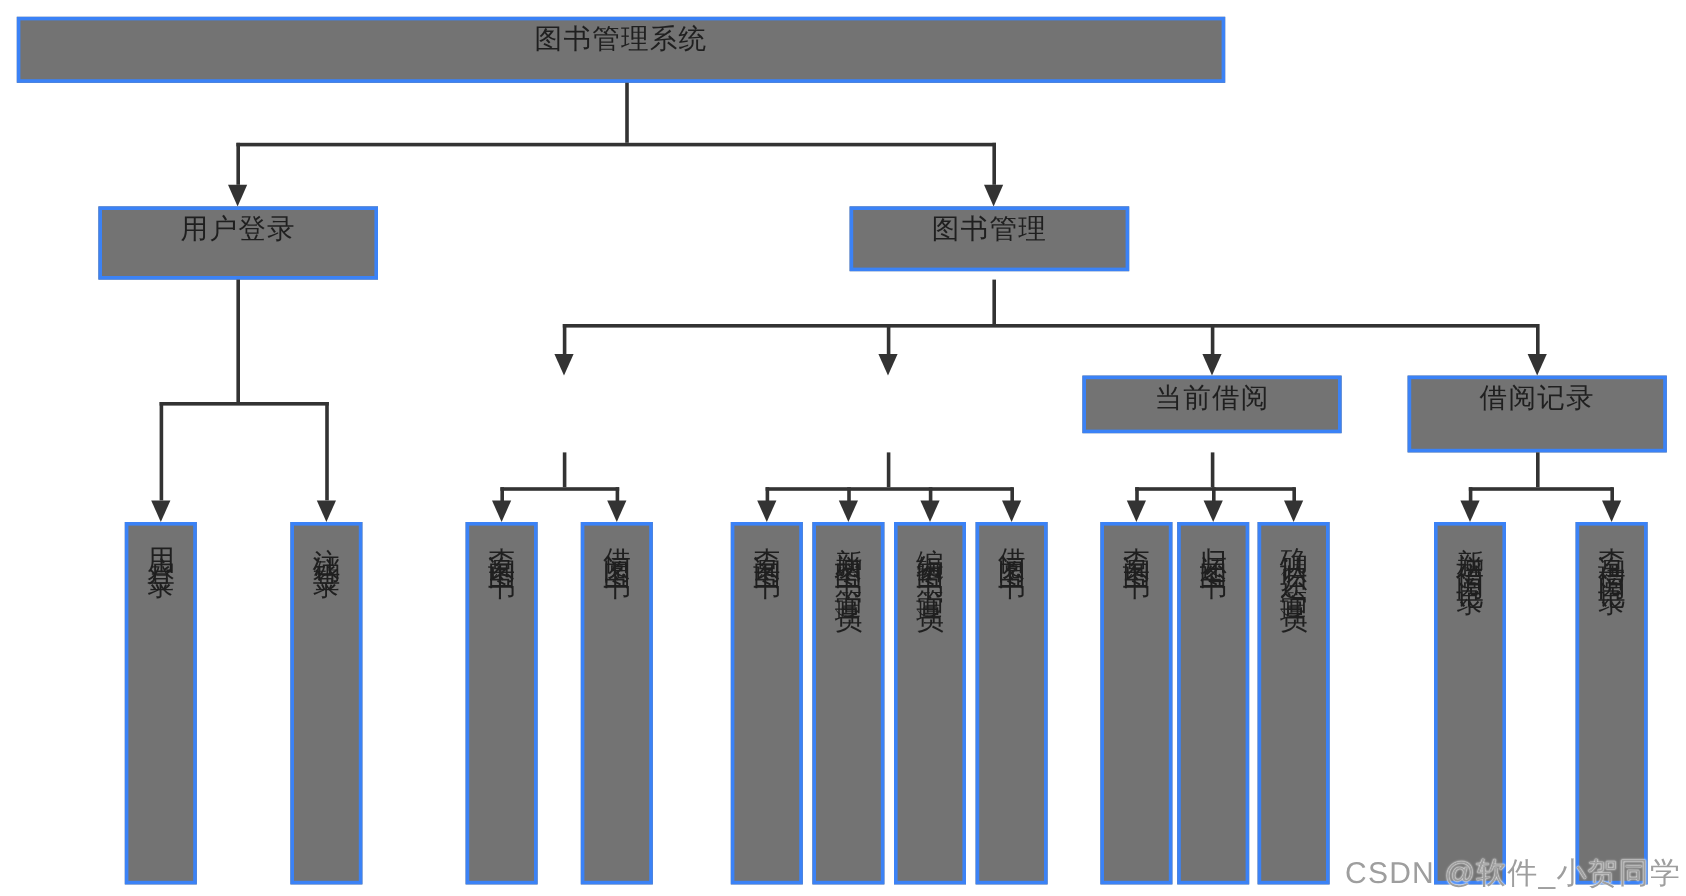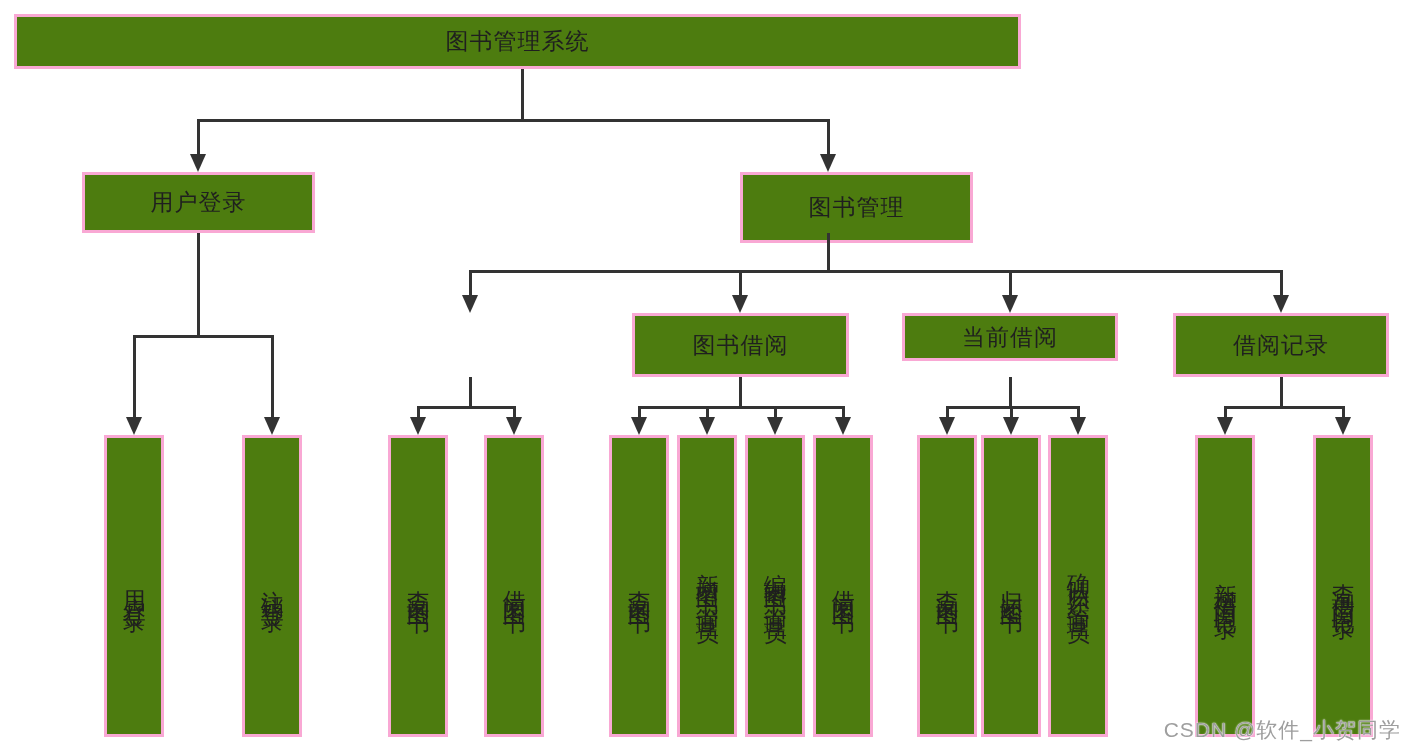--- a/index.html
+++ b/index.html
@@ -1,31 +1,31 @@
 <!DOCTYPE html>
 <html><head>
 <meta charset="utf-8">
 <style>
   * { margin:0; padding:0; box-sizing:border-box; }
   html,body { width:1405px; height:747px; background:#ffffff; overflow:hidden;
               font-family:"Liberation Sans","DejaVu Sans",sans-serif; }
   .canvas { position:absolute; left:0; top:0; width:1405px; height:747px; background:#ffffff; }
 
-  .box { position:absolute; border:3px solid #f9a8d4; background:#4d7c0f;
-         display:flex; align-items:center; justify-content:center; color:#1f1f1f; }
+  .box { position:absolute; border:3px solid #3b82f6; background:#737373;
+         display:flex; align-items:flex-start; justify-content:center; color:#1f1f1f; }
   .hlabel { font-size:23px; letter-spacing:1px; white-space:nowrap; }
   .vtext  { writing-mode:vertical-rl; font-size:23px; letter-spacing:7px; line-height:1.1; }
 
   .h { position:absolute; height:3px; background:#333333; }
   .v { position:absolute; width:3px;  background:#333333; }
   .arrow { position:absolute; width:0; height:0;
            border-left:8px solid transparent; border-right:8px solid transparent;
            border-top:18px solid #333333; }
 
-  .watermark { position:absolute; right:4px; bottom:3px; font-size:21px; color:#9e9e9e;
+  .watermark { position:absolute; right:4px; bottom:3px; font-size:25px; color:#9e9e9e;
                letter-spacing:1px; text-shadow:0 0 2px #ffffff, 0 0 1px #ffffff; white-space:nowrap; }
 </style>
 </head>
 <body>
 
 <div class="canvas">
 
   <div class="box" style="left:14px;top:14px;width:1007px;height:55px">
     <span class="hlabel">图书管理系统</span>
   </div>
@@ -33,21 +33,21 @@
   <div class="v" style="left:521px;top:69px;height:50px"></div>
   <div class="h" style="left:197px;top:119px;width:633px"></div>
   <div class="v" style="left:197px;top:119px;height:35px"></div>
   <div class="arrow" style="left:190px;top:154px"></div>
   <div class="v" style="left:827px;top:119px;height:35px"></div>
   <div class="arrow" style="left:820px;top:154px"></div>
 
   <div class="box" style="left:82px;top:172px;width:233px;height:61px">
     <span class="hlabel">用户登录</span>
   </div>
-  <div class="box" style="left:740px;top:172px;width:233px;height:71px">
+  <div class="box" style="left:708px;top:172px;width:233px;height:54px">
     <span class="hlabel">图书管理</span>
   </div>
 
   <div class="v" style="left:197px;top:233px;height:102px"></div>
   <div class="h" style="left:133px;top:335px;width:141px"></div>
   <div class="v" style="left:133px;top:335px;height:82px"></div>
   <div class="arrow" style="left:126px;top:417px"></div>
   <div class="v" style="left:271px;top:335px;height:82px"></div>
   <div class="arrow" style="left:264px;top:417px"></div>
 
@@ -55,23 +55,20 @@
   <div class="h" style="left:469px;top:270px;width:813px"></div>
   <div class="v" style="left:469px;top:270px;height:25px"></div>
   <div class="arrow" style="left:462px;top:295px"></div>
   <div class="v" style="left:739px;top:270px;height:25px"></div>
   <div class="arrow" style="left:732px;top:295px"></div>
   <div class="v" style="left:1009px;top:270px;height:25px"></div>
   <div class="arrow" style="left:1002px;top:295px"></div>
   <div class="v" style="left:1280px;top:270px;height:25px"></div>
   <div class="arrow" style="left:1273px;top:295px"></div>
 
-  <div class="box" style="left:632px;top:313px;width:217px;height:64px">
-    <span class="hlabel">图书借阅</span>
-  </div>
   <div class="box" style="left:902px;top:313px;width:216px;height:48px">
     <span class="hlabel">当前借阅</span>
   </div>
   <div class="box" style="left:1173px;top:313px;width:216px;height:64px">
     <span class="hlabel">借阅记录</span>
   </div>
 
   <div class="v" style="left:469px;top:377px;height:29px"></div>
   <div class="v" style="left:739px;top:377px;height:29px"></div>
   <div class="v" style="left:1009px;top:377px;height:29px"></div>

